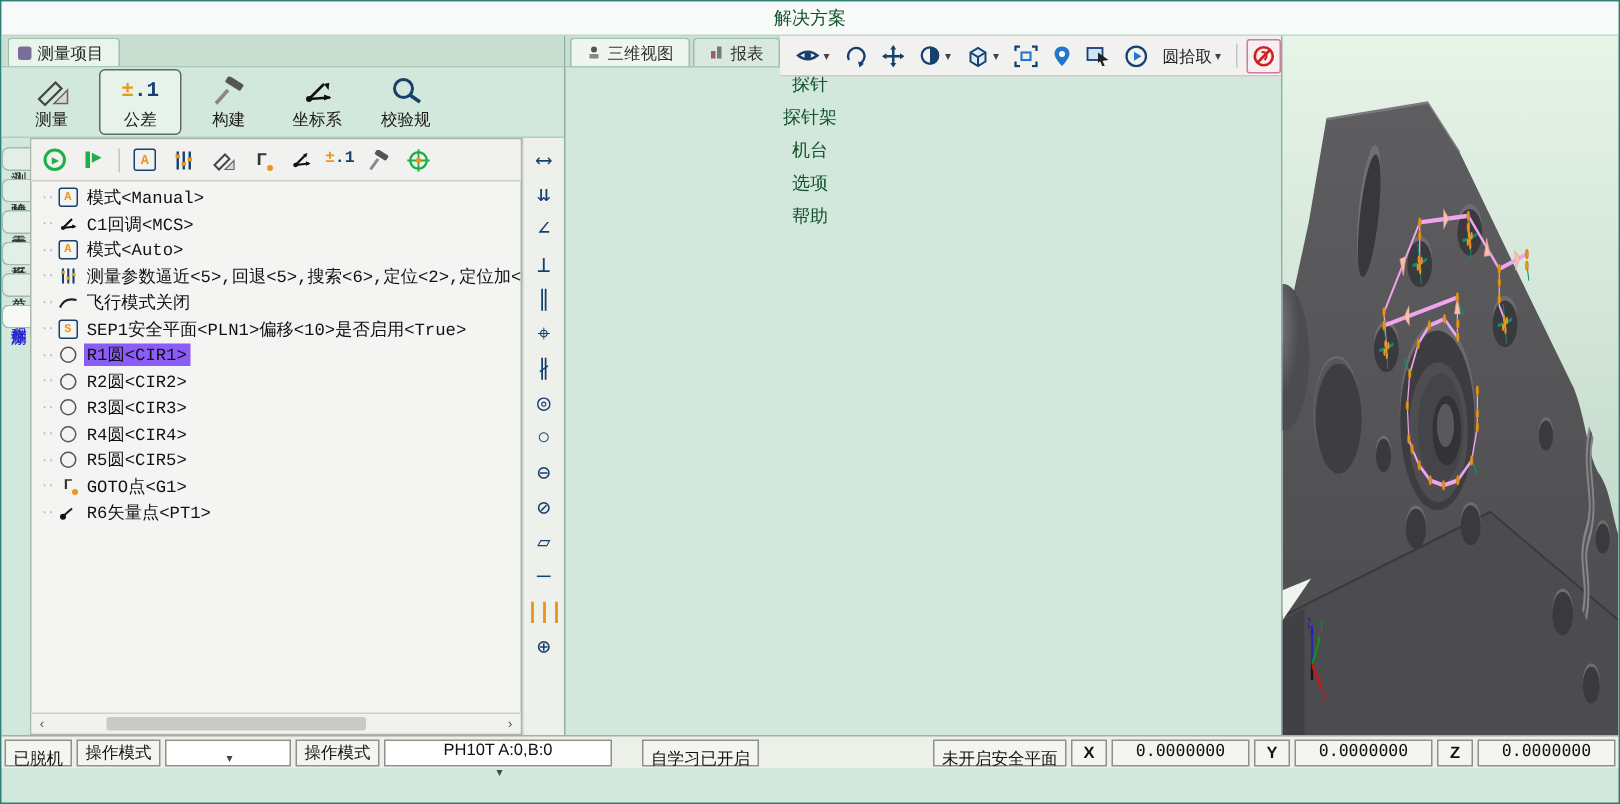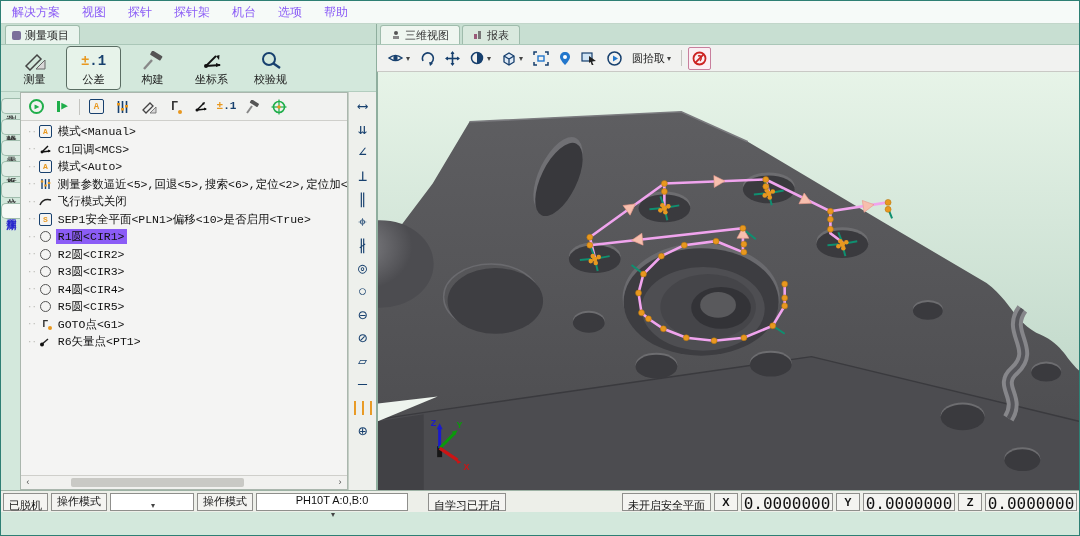--- a/index.html
+++ b/index.html
@@ -4,21 +4,21 @@
 <style>
   html,body{margin:0;padding:0;background:#777;}
   #win{position:relative;width:1080px;height:536px;background:#d3e8dc;font-family:"Liberation Sans",sans-serif;overflow:hidden;border:1px solid #2e7f74;box-sizing:border-box;}
   
   #titlebar{height:26px;background:linear-gradient(#55ac9e,#2f9183);display:flex;align-items:center;color:#fff;font-size:12px;}
   #appicon{width:18px;height:18px;margin:0 6px;background:#2b8578;border:1px solid #67c0b2;border-radius:3px;display:flex;align-items:center;justify-content:center;}
   #appicon svg{display:block;}
   #apptitle{flex:1;text-align:center;letter-spacing:.5px;}
   .winbtn{width:34px;height:22px;display:flex;align-items:center;justify-content:center;font-size:12px;color:#fff;cursor:default;}
   
-  #menubar{height:22px;background:#f6faf8;border-bottom:1px solid #c2d6ca;display:flex;align-items:center;font-size:12px;color:#8b5cf6;}
+  #menubar{height:22px;background:#f6faf8;border-bottom:1px solid #c2d6ca;display:flex;align-items:center;font-size:12px;color:#14532d;flex-direction:column;}
   .menuitem{padding:0 11px;line-height:22px;}
   
   #content{display:flex;height:466px;}
   
   #leftpanel{width:375px;border-right:1px solid #8fae9e;display:flex;flex-direction:column;background:#d3e8dc;font-family:Liberation Mono, monospace;}
   #lp-tabstrip{height:20px;background:#c8dfd2;border-bottom:1px solid #aac7b8;display:flex;align-items:flex-end;padding-left:4px;}
   .lp-tab{background:#e9f4ed;border:1px solid #9fbcac;border-bottom:none;height:18px;display:flex;align-items:center;padding:0 10px 0 6px;font-size:11px;color:#222;border-radius:3px 3px 0 0;}
   .lp-tab .ticon{width:9px;height:9px;background:#7a6f9a;border-radius:2px;margin-right:4px;}
   #ribbon{height:46px;display:flex;align-items:center;padding-left:6px;gap:4px;background:#d3e8dc;border-bottom:1px solid #b3cdbf;}
   .rbtn{width:53px;height:42px;display:flex;flex-direction:column;align-items:center;justify-content:center;border:1px solid transparent;border-radius:4px;font-size:11px;color:#1a1a1a;}
@@ -54,38 +54,38 @@
   
   #hscroll{height:13px;border-top:1px solid #cfcfcb;background:#f1f1ef;display:flex;align-items:center;font-size:9px;color:#555;}
   #hscroll .arr{width:14px;text-align:center;}
   #hscroll .track{flex:1;height:11px;position:relative;}
   #hscroll .thumb{position:absolute;left:12%;width:58%;top:1px;height:9px;background:#c9c9c5;border-radius:2px;}
   
   #gdt{width:27px;background:#eef0ec;border-left:1px solid #c5cfc6;display:flex;flex-direction:column;align-items:center;padding-top:3px;}
   .gdt-ic{height:23.2px;display:flex;align-items:center;justify-content:center;font-size:15px;color:#17406e;width:100%;}
   .gdt-ic.orange{color:#e8981f;letter-spacing:-1px;font-weight:bold;}
   
-  #rightpanel{flex:1;display:flex;flex-direction:column;min-width:0;}
+  #rightpanel{flex:1;display:flex;min-width:0;}
   #rp-tabs{height:20px;background:#c8dfd2;border-bottom:1px solid #aac7b8;display:flex;align-items:flex-end;padding-left:3px;gap:2px;}
   .rp-tab{height:18px;display:flex;align-items:center;padding:0 10px;font-size:11px;border:1px solid #9fbcac;border-bottom:none;border-radius:3px 3px 0 0;background:#d9e9de;color:#333;}
   .rp-tab.sel{background:#eff6f0;}
   .rp-tab .mini{margin-right:4px;display:flex;}
   #rp-toolbar{height:26px;background:#f1f2f0;border-bottom:1px solid #c9c9c5;display:flex;align-items:center;padding-left:6px;gap:2px;}
   .vbtn{height:21px;display:flex;align-items:center;justify-content:center;padding:0 3px;border:1px solid transparent;border-radius:2px;font-size:11px;color:#222;}
   .caret{font-size:8px;color:#444;margin-left:2px;}
   .vsep{width:1px;height:16px;background:#c4c4c0;margin:0 4px;}
   .vbtn.box{border-color:#c87f9d;background:#fbeef3;}
   #viewport{flex:1;position:relative;border-left:1px solid #8fae9e;}
   #viewport svg{display:block;}
   
   #statusbar{height:21px;background:#edefe9;border-top:1px solid #9db2a4;display:flex;align-items:center;padding:0 2px;gap:3px;font-size:11px;color:#111;}
   .seg{height:16px;border:1px solid #8f8f8c;background:#f4f4f1;display:flex;align-items:center;padding:0 5px;gap:4px;white-space:nowrap;flex-direction:column;}
   .seg.dd{justify-content:space-between;}
   .coordlab{width:12px;justify-content:center;font-weight:bold;}
-  .coordval{width:80px;font-family:"DejaVu Sans Mono",monospace;font-size:16px;justify-content:flex-start;}
+  .coordval{width:80px;font-family:"DejaVu Sans Mono",monospace;font-size:11px;justify-content:flex-start;}
   .spacer{flex:1;}
 </style>
 </head>
 <body>
 
 <div id="win">
 
 
   <div id="menubar">
     <span class="menuitem">解决方案</span>

